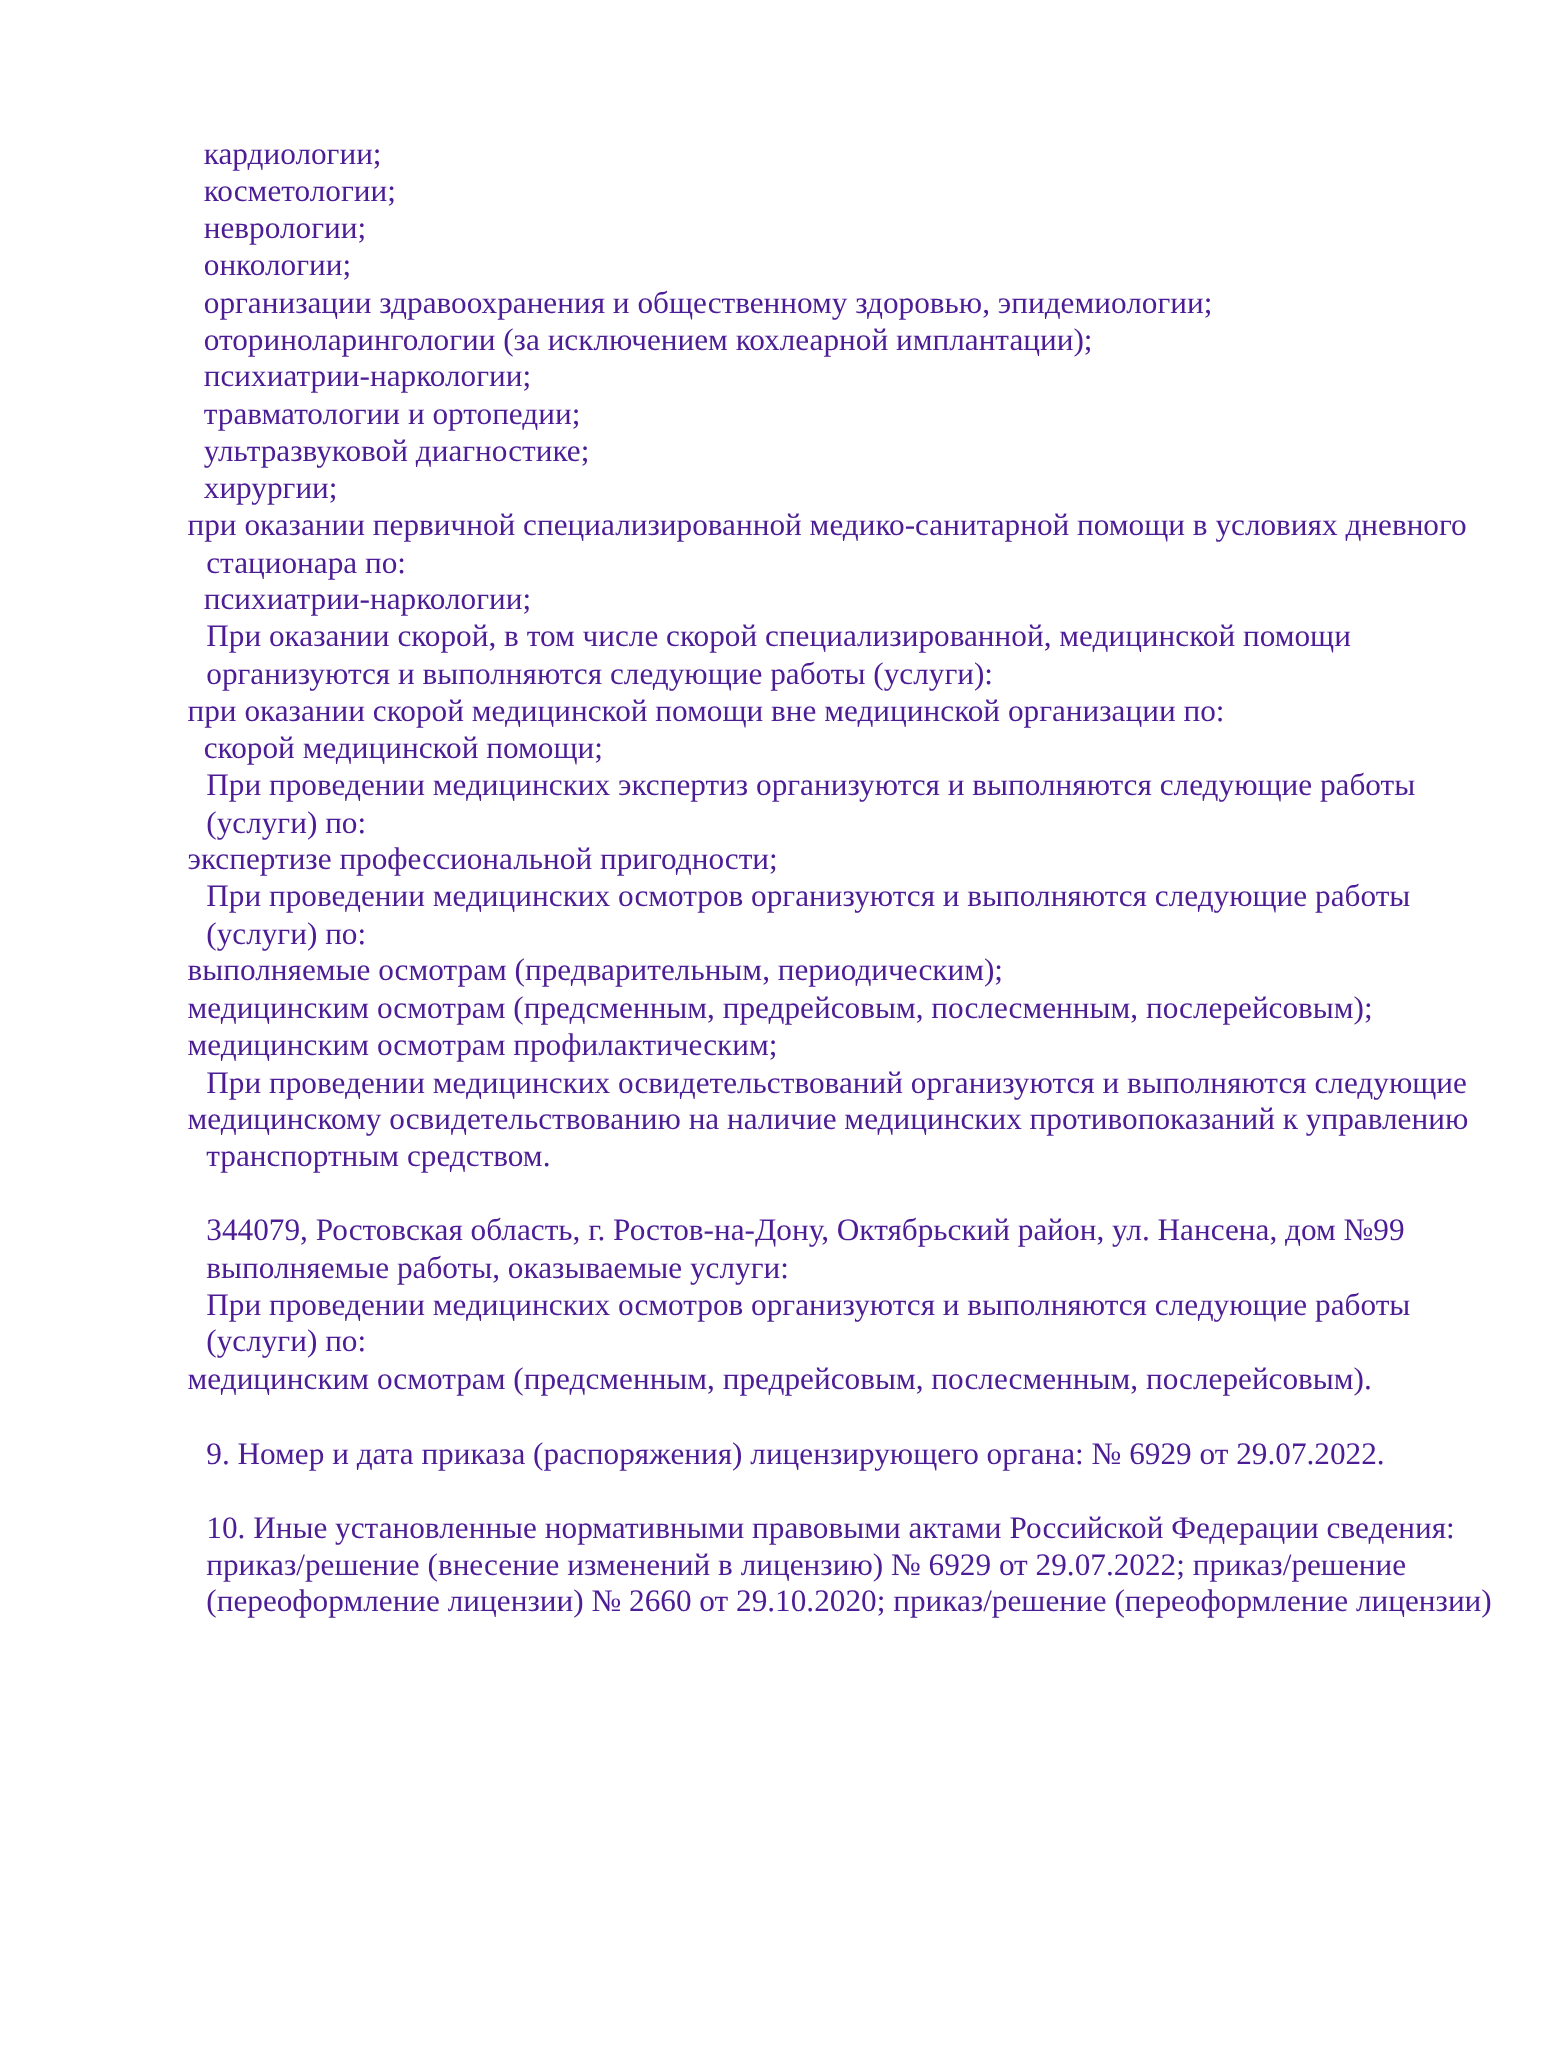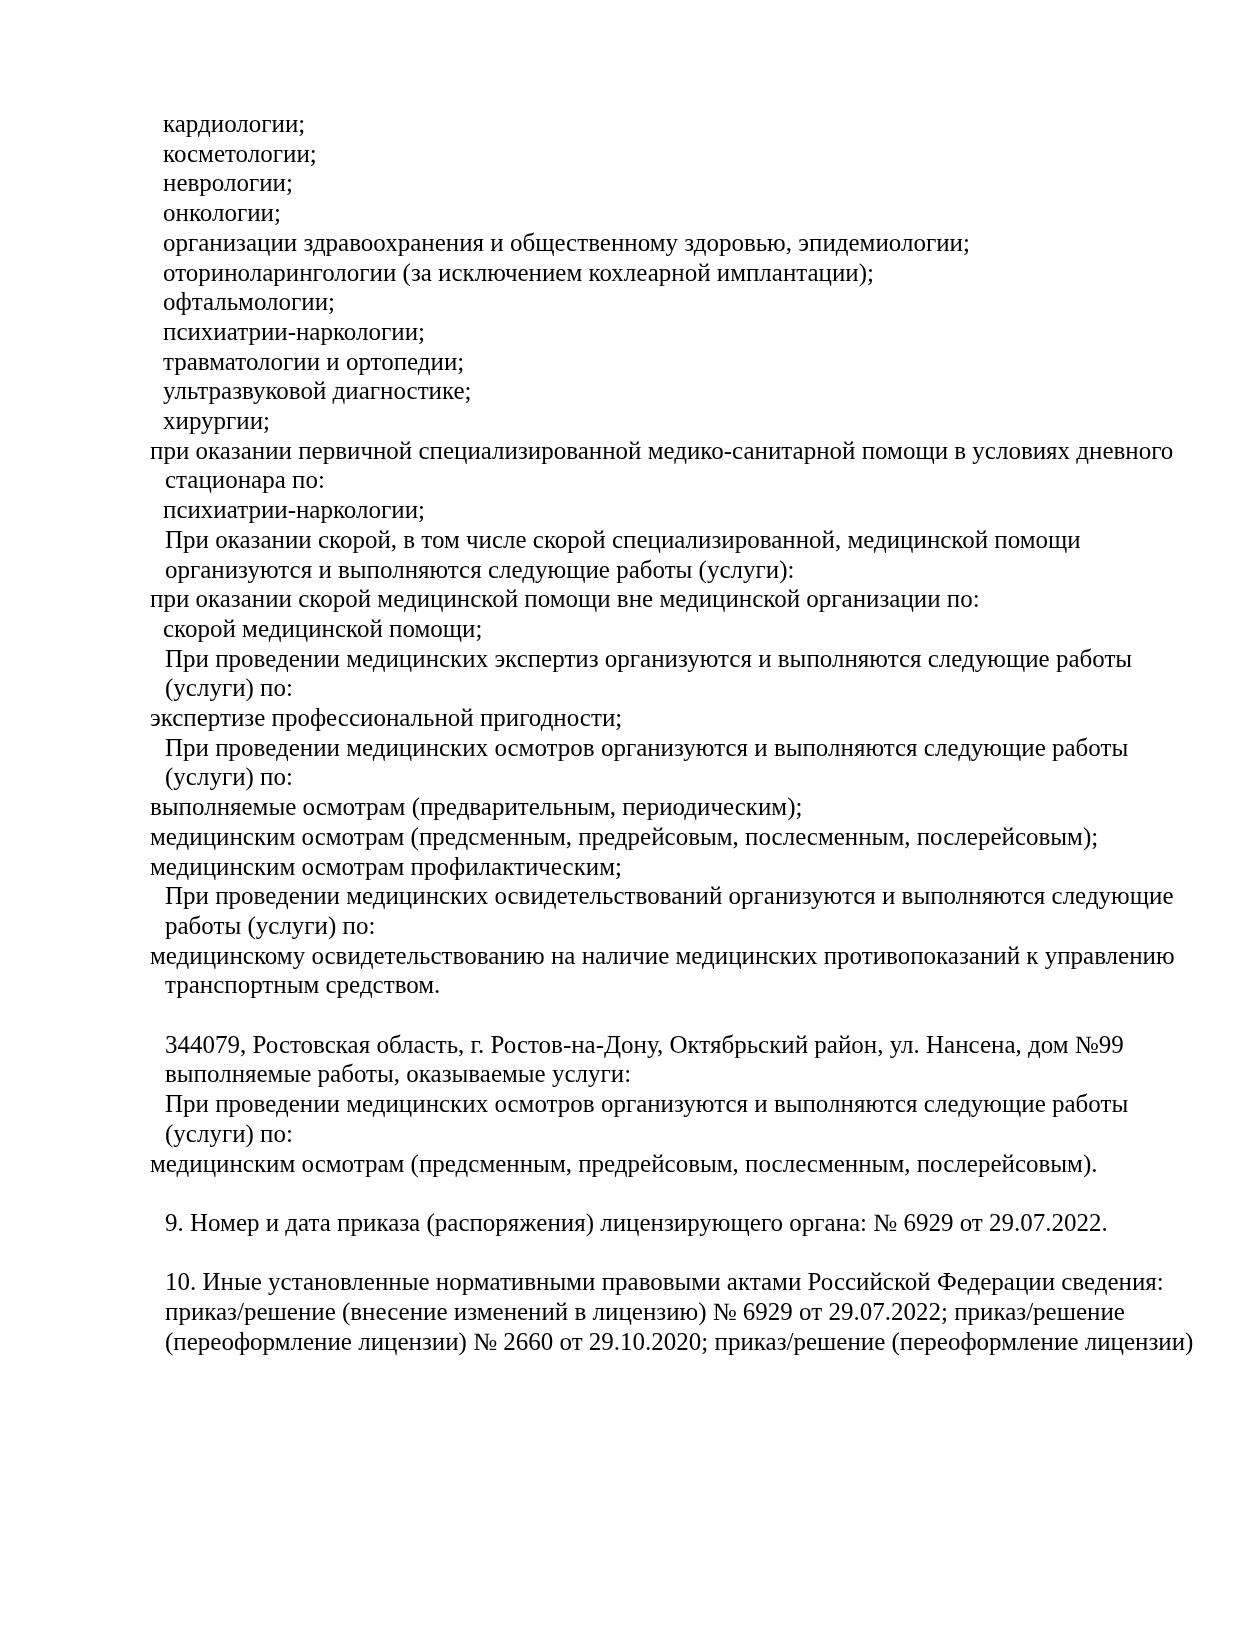--- a/index.html
+++ b/index.html
@@ -5,21 +5,21 @@
   html, body {
     margin: 0;
     padding: 0;
     background: #ffffff;
   }
   .page {
     position: relative;
     width: 1240px;
     height: 1650px;
     background: #ffffff;
-    color: #000000;
+    color: #4c1d95;
     font-family: "Liberation Serif", "DejaVu Serif", serif;
     overflow: hidden;
   }
   .textblock {
     position: absolute;
     left: 137px;
     top: 109px;
     width: 1060px;
     font-size: 25px;
     line-height: 29.7px;
@@ -38,42 +38,40 @@
 <body>
 
 <div class="page">
   <div class="textblock" id="textblock">
       <p class="line i2">кардиологии;</p>
       <p class="line i2">косметологии;</p>
       <p class="line i2">неврологии;</p>
       <p class="line i2">онкологии;</p>
       <p class="line i2">организации здравоохранения и общественному здоровью, эпидемиологии;</p>
       <p class="line i2">оториноларингологии (за исключением кохлеарной имплантации);</p>
-      <p class="line i2">офтальмологии;</p>
       <p class="line i2">психиатрии-наркологии;</p>
       <p class="line i2">травматологии и ортопедии;</p>
       <p class="line i2">ультразвуковой диагностике;</p>
       <p class="line i2">хирургии;</p>
       <p class="line i1">при оказании первичной специализированной медико-санитарной помощи в условиях дневного</p>
       <p class="line i0">стационара по:</p>
       <p class="line i2">психиатрии-наркологии;</p>
       <p class="line i0">При оказании скорой, в том числе скорой специализированной, медицинской помощи</p>
       <p class="line i0">организуются и выполняются следующие работы (услуги):</p>
       <p class="line i1">при оказании скорой медицинской помощи вне медицинской организации по:</p>
       <p class="line i2">скорой медицинской помощи;</p>
       <p class="line i0">При проведении медицинских экспертиз организуются и выполняются следующие работы</p>
       <p class="line i0">(услуги) по:</p>
       <p class="line i1">экспертизе профессиональной пригодности;</p>
       <p class="line i0">При проведении медицинских осмотров организуются и выполняются следующие работы</p>
       <p class="line i0">(услуги) по:</p>
       <p class="line i1">выполняемые осмотрам (предварительным, периодическим);</p>
       <p class="line i1">медицинским осмотрам (предсменным, предрейсовым, послесменным, послерейсовым);</p>
       <p class="line i1">медицинским осмотрам профилактическим;</p>
       <p class="line i0">При проведении медицинских освидетельствований организуются и выполняются следующие</p>
-      <p class="line i0">работы (услуги) по:</p>
       <p class="line i1">медицинскому освидетельствованию на наличие медицинских противопоказаний к управлению</p>
       <p class="line i0">транспортным средством.</p>
       <p class="line i0"></p>
       <p class="line i0">344079, Ростовская область, г. Ростов-на-Дону, Октябрьский район, ул. Нансена, дом №99</p>
       <p class="line i0">выполняемые работы, оказываемые услуги:</p>
       <p class="line i0">При проведении медицинских осмотров организуются и выполняются следующие работы</p>
       <p class="line i0">(услуги) по:</p>
       <p class="line i1">медицинским осмотрам (предсменным, предрейсовым, послесменным, послерейсовым).</p>
       <p class="line i0"></p>
       <p class="line i0">9. Номер и дата приказа (распоряжения) лицензирующего органа: № 6929 от 29.07.2022.</p>

